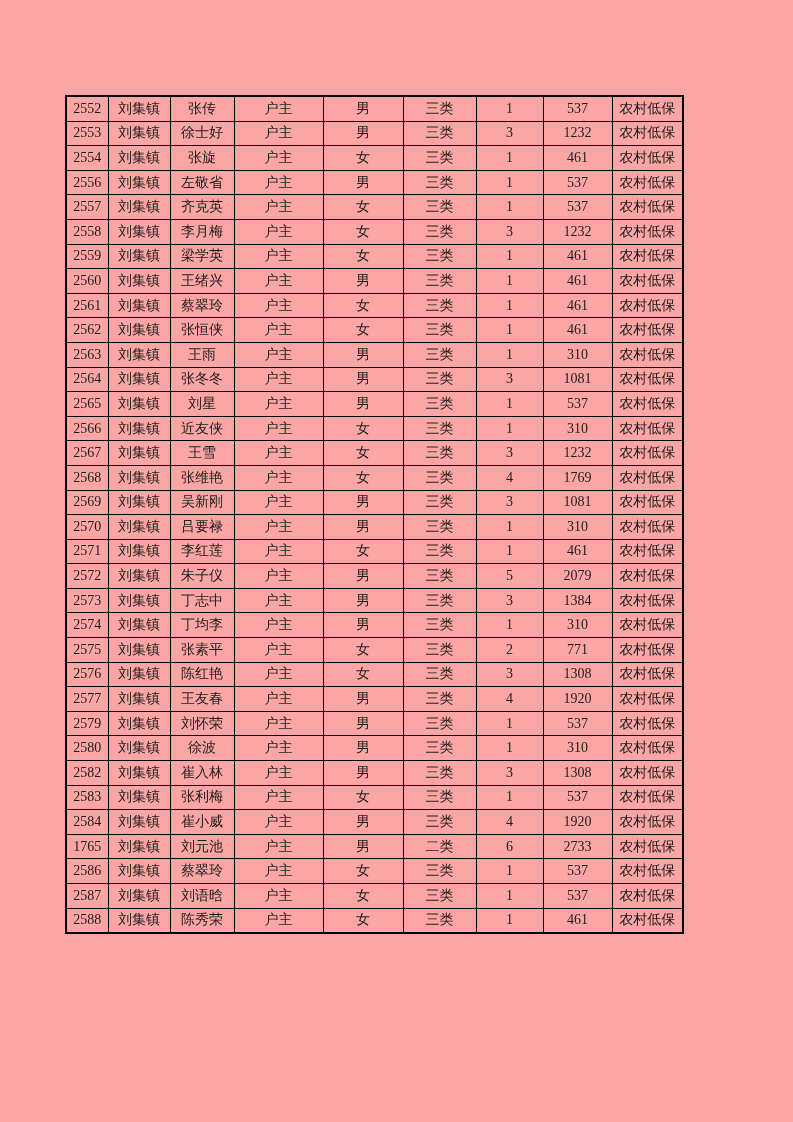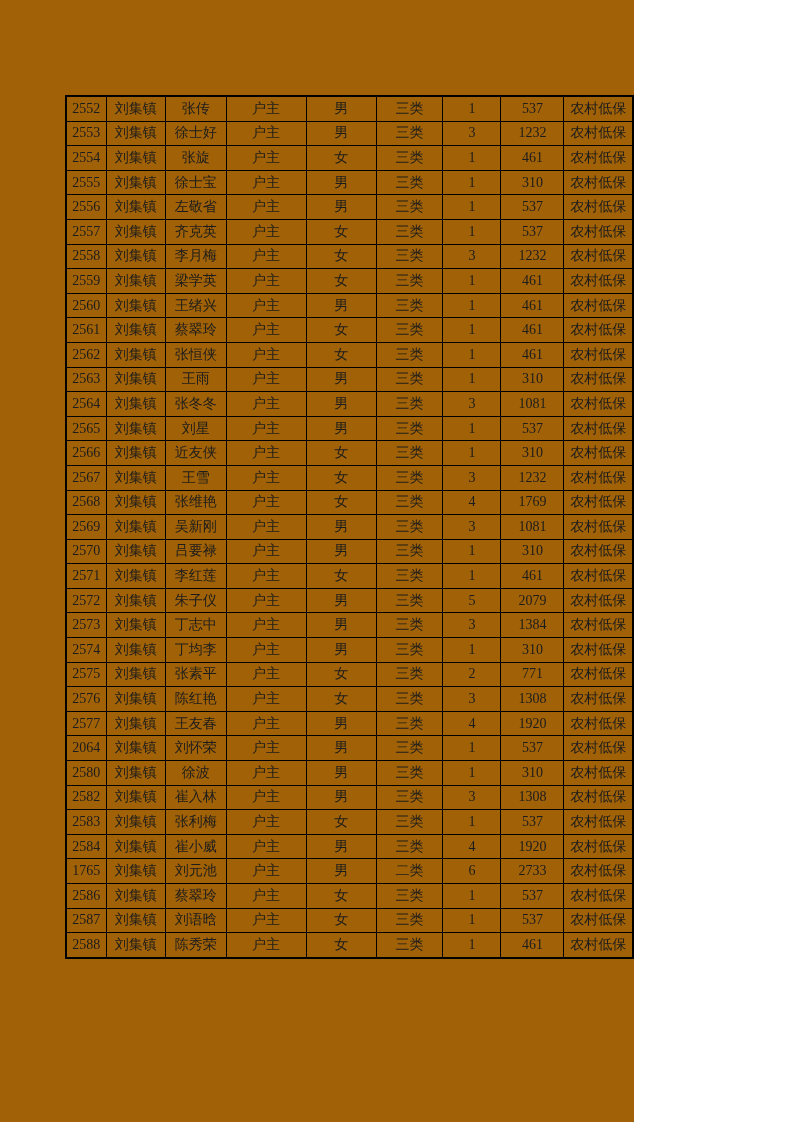--- a/index.html
+++ b/index.html
@@ -10,23 +10,23 @@
     width: 793px;
     height: 1122px;
     background: #ffffff;
     position: relative;
     font-family: "Liberation Serif", "DejaVu Serif", serif;
   }
   .page {
     position: absolute;
     left: 0;
     top: 0;
-    width: 634px;
+    width: 793px;
     height: 1122px;
-    background: #a16207;
+    background: #fca5a5;
     overflow: hidden;
   }
   .sheet-wrap {
     position: absolute;
     left: 65px;
     top: 95px;
   }
   table.records {
     border-collapse: collapse;
     table-layout: fixed;
@@ -100,31 +100,20 @@
             <td>刘集镇</td>
             <td>张旋</td>
             <td>户主</td>
             <td>女</td>
             <td>三类</td>
             <td>1</td>
             <td>461</td>
             <td>农村低保</td>
           </tr>
           <tr>
-            <td>2555</td>
-            <td>刘集镇</td>
-            <td>徐士宝</td>
-            <td>户主</td>
-            <td>男</td>
-            <td>三类</td>
-            <td>1</td>
-            <td>310</td>
-            <td>农村低保</td>
-          </tr>
-          <tr>
             <td>2556</td>
             <td>刘集镇</td>
             <td>左敬省</td>
             <td>户主</td>
             <td>男</td>
             <td>三类</td>
             <td>1</td>
             <td>537</td>
             <td>农村低保</td>
           </tr>
@@ -353,21 +342,21 @@
             <td>刘集镇</td>
             <td>王友春</td>
             <td>户主</td>
             <td>男</td>
             <td>三类</td>
             <td>4</td>
             <td>1920</td>
             <td>农村低保</td>
           </tr>
           <tr>
-            <td>2064</td>
+            <td>2579</td>
             <td>刘集镇</td>
             <td>刘怀荣</td>
             <td>户主</td>
             <td>男</td>
             <td>三类</td>
             <td>1</td>
             <td>537</td>
             <td>农村低保</td>
           </tr>
           <tr>

